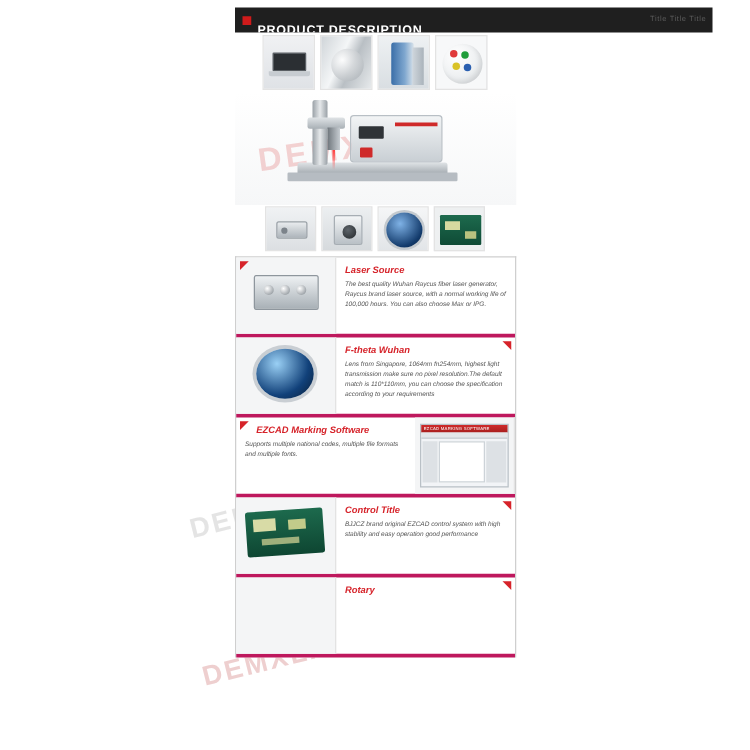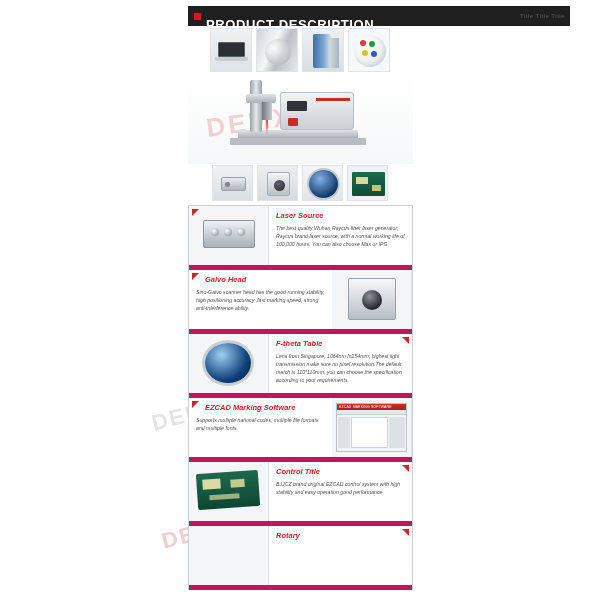--- a/index.html
+++ b/index.html
@@ -24,21 +24,21 @@
     overflow: hidden;
   }
   .header .sq {
     width: 7px; height: 7px;
     background: #d01b1b;
     margin-left: 6px; margin-right: 5px;
     flex: 0 0 auto;
   }
   .header .title {
     color: #ffffff;
-    font-size: 13px;
+    font-size: 10px;
     font-weight: bold;
     letter-spacing: 0.6px;
     white-space: nowrap;
     margin-top: 16px;
   }
   .header .ghost {
     margin-left: auto;
     margin-right: 5px;
     color: #5b5b5b;
     font-size: 6px;
@@ -237,21 +237,21 @@
     position: absolute;
     left: 188px; top: 205px;
     width: 225px;
     border-top: 1px solid #cfcfcf;
     border-left: 1px solid #cfcfcf;
     border-right: 1px solid #cfcfcf;
     background: #fff;
   }
   .frow {
     display: flex;
-    border-bottom: 5px solid #be185d;
+    border-bottom: 3px solid #be185d;
     min-height: 64px;
     position: relative;
   }
   .cell {
     position: relative;
     overflow: hidden;
   }
   .cell.img {
     width: 80px;
     flex: 0 0 80px;
@@ -427,38 +427,28 @@
           <div class="p p2"></div>
           <div class="p p3"></div>
       </div>
     </div>
     <div class="cell txt">
       <p class="ftitle">Laser Source</p>
       <p class="fbody">The best quality Wuhan Raycus fiber laser generator, Raycus brand laser source, with a normal working life of 100,000 hours. You can also choose Max or IPG.</p>
     </div>
   </div>
 
-  <div class="frow">
-    <div class="cell txt">
-      <div class="corner"></div>
-      <p class="ftitle" style="margin-left:9px">Galvo Head</p>
-      <p class="fbody">Sino-Galvo scanner head has the good running stability, high positioning accuracy ,fast marking speed, strong anti-interference ability.</p>
-    </div>
-    <div class="cell img">
-      <div class="galvo"></div>
-    </div>
-  </div>
 
   <div class="frow">
     <div class="cell img">
       <div class="flens"></div>
     </div>
     <div class="cell txt">
       <div class="corner right"></div>
-      <p class="ftitle">F-theta Table</p>
+      <p class="ftitle">F-theta Wuhan</p>
       <p class="fbody">Lens from Singapore, 1064nm fn254mm, highest light transmission make sure no pixel resolution.The default match is 110*110mm, you can choose the specification according to your requirements</p>
     </div>
   </div>
 
   <div class="frow">
     <div class="cell txt">
       <div class="corner"></div>
       <p class="ftitle" style="margin-left:9px">EZCAD Marking Software</p>
       <p class="fbody">Supports multiple national codes, multiple file formats and multiple fonts.</p>
     </div>

